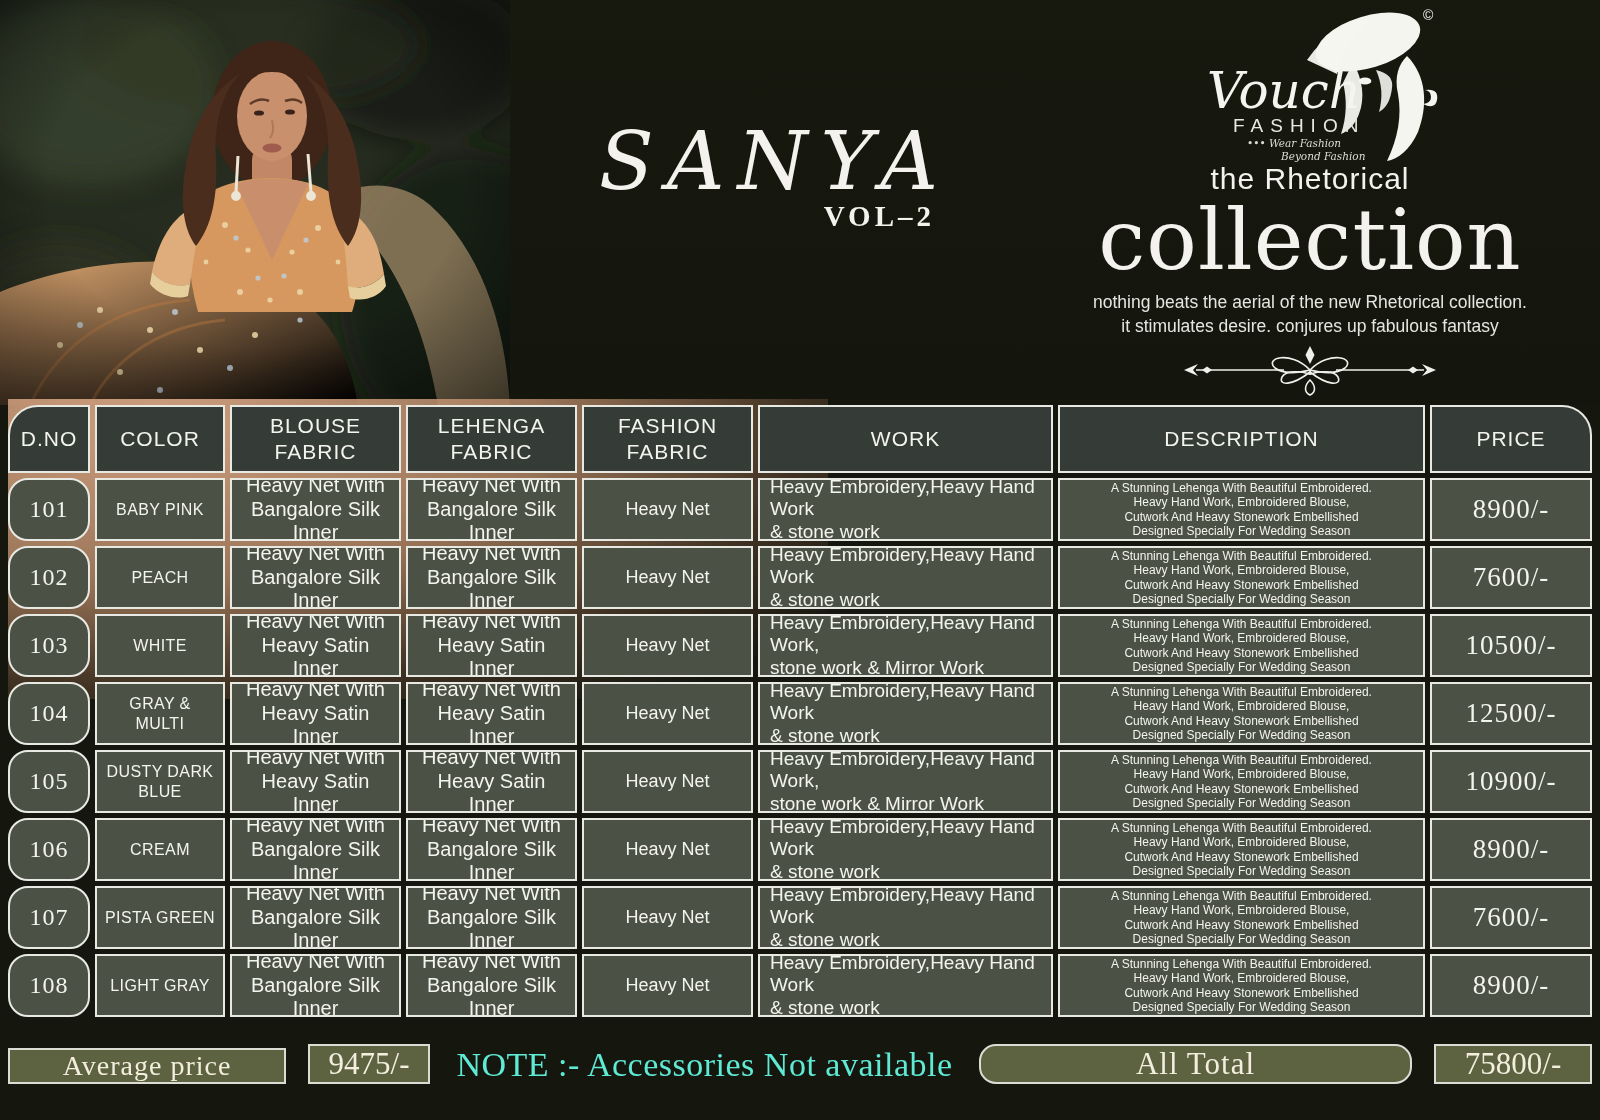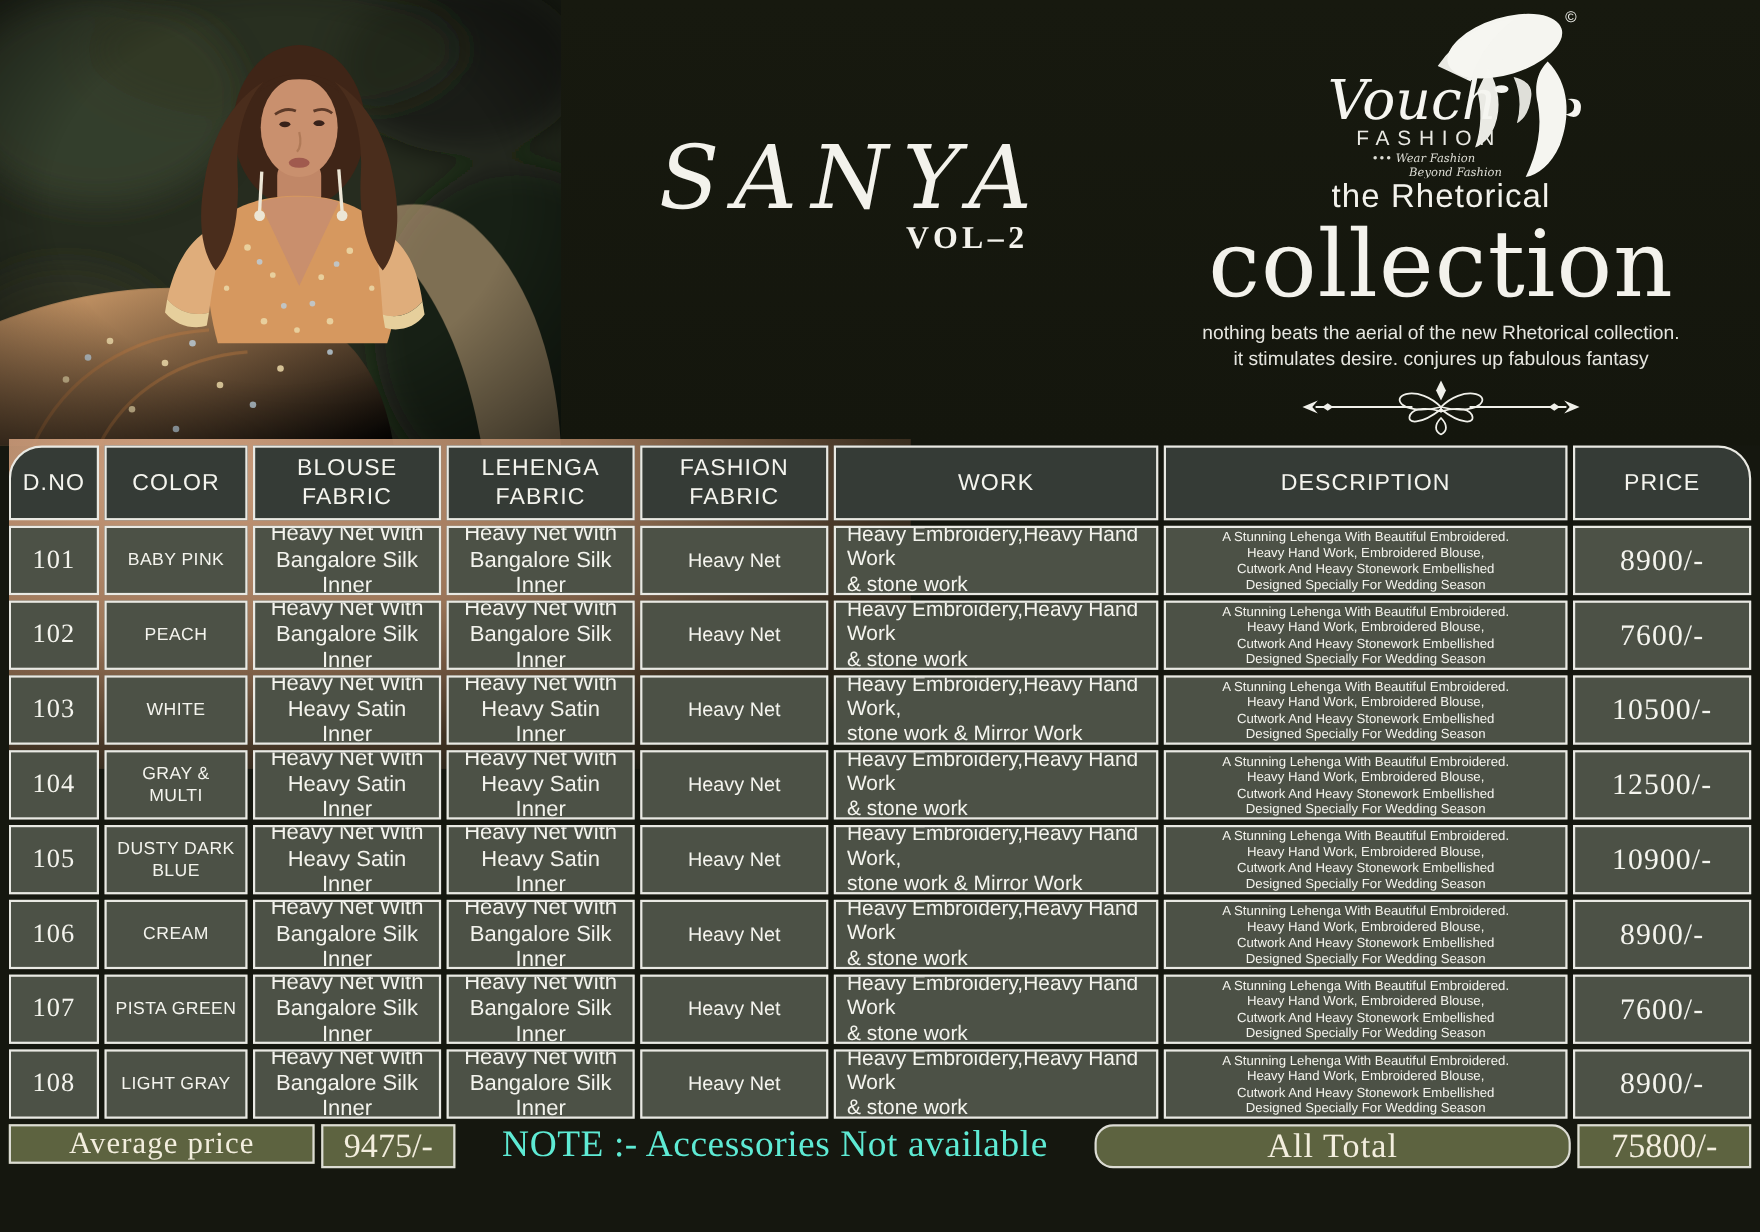--- a/index.html
+++ b/index.html
@@ -32,33 +32,33 @@
                       rgba(190,142,108,.8) 40%, rgba(130,92,66,.4) 68%, rgba(0,0,0,0) 88%); }
   .grid { position:relative; z-index:1; display:grid;
           grid-template-columns:82px 130px 171px 171px 171px 295px 367px 162px;
           grid-template-rows:68px; grid-auto-rows:63px; gap:5px; }
   .cell { background:#4c5146; border:2px solid #e9e9e3; color:#f4f4ee; box-sizing:border-box;
           display:flex; align-items:center; justify-content:center; text-align:center; overflow:hidden; }
   .hcell { background:#353b36; font-size:21px; letter-spacing:1px; line-height:1.22; }
   .r-tl { border-top-left-radius:30px; }
   .r-tr { border-top-right-radius:30px; }
   .row { display:contents; }
-  .c-dno   { font:400 24px "Liberation Serif",serif; letter-spacing:1px; }
+  .c-dno   { font:400 24px "Liberation Serif",serif; letter-spacing:1px;border-radius:20px; }
   .c-color { font-size:16px; letter-spacing:.4px; padding:0 5px; line-height:1.2; }
   .c-fab   { justify-content:flex-start; text-align:center; padding:12px 7px; white-space:pre-line;
              font-size:20px; line-height:1.18; }
   .c-dup   { font-size:18px; }
   .c-work  { justify-content:flex-start; text-align:left; padding:0 10px; white-space:pre-line;
              font-size:19px; line-height:1.18; }
   .c-desc  { font-size:12px; line-height:1.2; white-space:pre-line; padding:0 6px; }
   .c-price { font:400 27px "Liberation Serif",serif; letter-spacing:1px; }
 
   
   .footer { position:absolute; left:8px; top:1022px; width:1584px; height:62px;
-            display:flex; gap:6px; align-items:flex-start; }
+            display:flex; gap:22px; align-items:flex-end; }
   .obox { background:#5d6340; border:2px solid #dcdcd4; box-sizing:border-box; color:#f3eede;
           display:flex; align-items:center; justify-content:center; }
   .f-avg-label { width:278px; font:400 28px "Liberation Serif",serif; letter-spacing:1px; }
   .f-avg-value { width:122px; font:400 31px "Liberation Serif",serif; }
   .f-note { flex:1; display:flex; align-items:center; justify-content:center; color:#5eead4;
             font:400 34px "Liberation Serif",serif; letter-spacing:.5px; }
   .f-total-label { width:433px; font:400 31px "Liberation Serif",serif; letter-spacing:1px;border-radius:17px; }
   .f-total-value { width:158px; font:400 31px "Liberation Serif",serif; }
 </style>
 </head>

